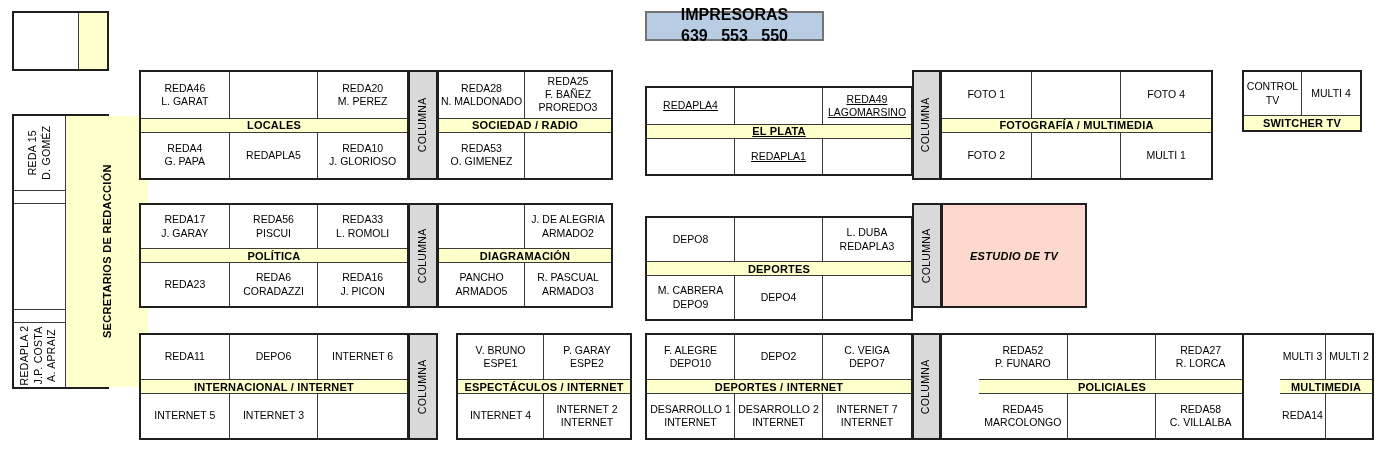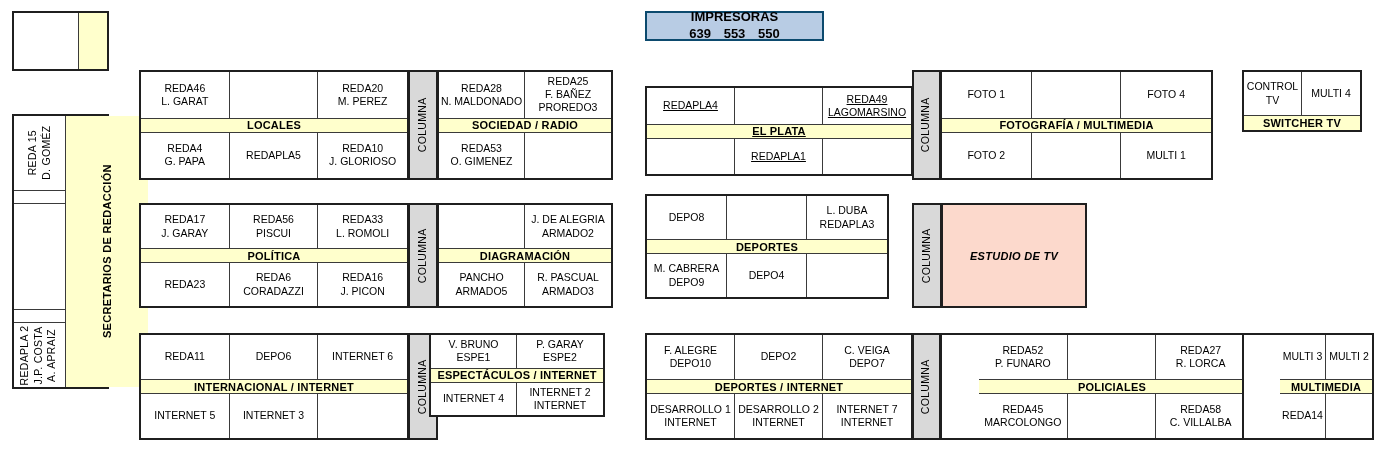--- a/index.html
+++ b/index.html
@@ -55,23 +55,23 @@
   .seg{border-bottom:1px solid var(--innerline);display:flex;align-items:center;justify-content:center;overflow:visible;}
   .seg.h1{height:74px;} .seg.h2{height:12px;} .seg.h3{height:105px;} .seg.h4{height:12px;}
   .seg.h5{flex:1;border-bottom:none;}
   .left-yellow{
     flex:1;background:var(--yellow);display:flex;align-items:center;justify-content:center;
     font-weight:bold;font-size:11px;overflow:visible;
   }
 
   
   #impresoras{
-    background:var(--blue);border:2px solid #0c4a6e;
+    background:var(--blue);border:2px solid #737373;
     display:flex;flex-direction:column;align-items:center;justify-content:center;
-    font-weight:bold;font-size:13px;line-height:1.3;
+    font-weight:bold;font-size:16px;line-height:1.3;
   }
   #impresoras .numbers{word-spacing:9px;}
 
   
   #estudio{
     background:var(--pink);border:2px solid var(--border);
     display:flex;align-items:center;justify-content:center;
     font-weight:bold;font-size:11px;letter-spacing:.3px;
   }
 
@@ -81,25 +81,25 @@
   #impresoras{left:645px;top:11px;width:179px;height:30px;}
 
   #t-locales{left:139px;top:70px;width:270px;height:110px;}
   #t-sociedad{left:437px;top:70px;width:176px;height:110px;}
   #t-elplata{left:645px;top:86px;width:268px;height:90px;text-decoration:underline;}
   #t-fotografia{left:940px;top:70px;width:273px;height:110px;}
   #t-switcher{left:1242px;top:70px;width:120px;height:62px;}
 
   #t-politica{left:139px;top:203px;width:270px;height:105px;}
   #t-diagramacion{left:437px;top:203px;width:176px;height:105px;}
-  #t-deportes{left:645px;top:194px;width:244px;height:105px;}
+  #t-deportes{left:645px;top:216px;width:268px;height:105px;}
   #estudio{left:941px;top:203px;width:146px;height:105px;font-style:italic;}
 
   #t-internacional{left:139px;top:333px;width:270px;height:107px;}
-  #t-espectaculos{left:429px;top:333px;width:176px;height:84px;}
+  #t-espectaculos{left:456px;top:333px;width:176px;height:107px;}
   #t-depinternet{left:645px;top:333px;width:268px;height:107px;}
   #t-policiales{left:940px;top:333px;width:307px;height:107px;padding-left:37px;}
   #t-multimedia{left:1242px;top:333px;width:132px;height:107px;padding-left:36px;}
 
   #strip-r1a{left:408px;top:70px;width:30px;height:110px;}
   #strip-r1b{left:912px;top:70px;width:29px;height:110px;}
   #strip-r2a{left:408px;top:203px;width:30px;height:105px;}
   #strip-r2b{left:912px;top:203px;width:30px;height:105px;}
   #strip-r3a{left:408px;top:333px;width:30px;height:107px;}
   #strip-r3b{left:912px;top:333px;width:29px;height:107px;}

